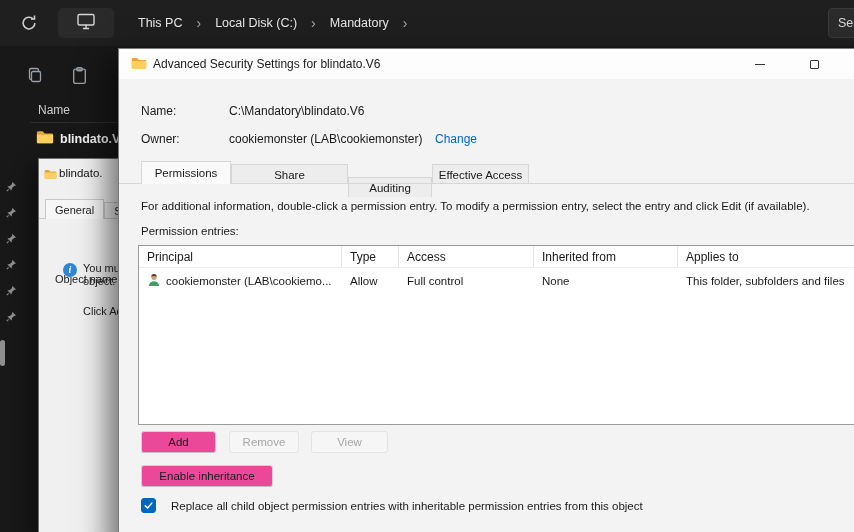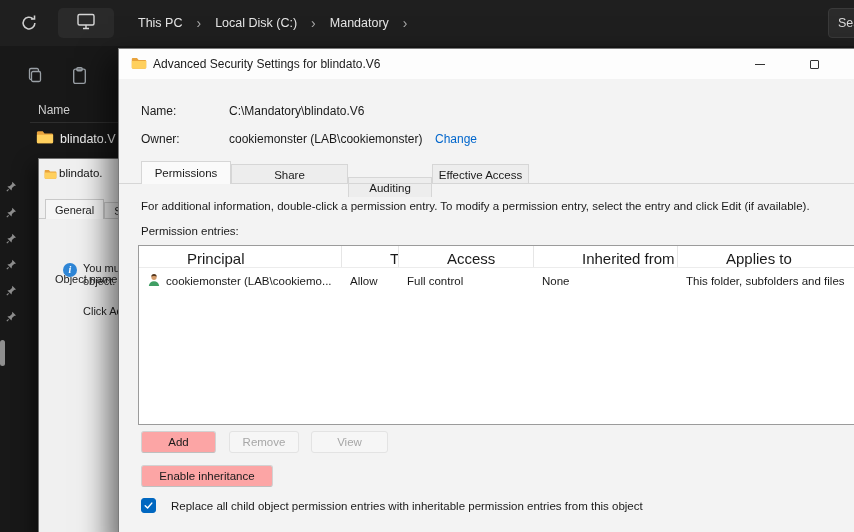--- a/index.html
+++ b/index.html
@@ -19,21 +19,21 @@
                border:1px solid #3a3a3a; border-radius:4px; color:#d8d8d8; font-size:12.5px;
                display:flex; align-items:center; padding-left:9px; }
 
   .toolicon { position:absolute; top:66px; }
   .rail-pin { position:absolute; left:6px; }
   .rail-indicator { position:absolute; left:0; top:340px; width:5px; height:26px; background:#8f8f8f; border-radius:3px; }
 
   .col-head { position:absolute; left:38px; top:103px; color:#cfcfcf; font-size:12px; }
   .col-rule { position:absolute; left:30px; top:122px; width:88px; border-top:1px solid #2e2e2e; }
   .file-row { position:absolute; left:36px; top:129px; width:82px; height:20px; display:flex;
-              align-items:center; gap:6px; overflow:hidden; }
+              align-items:center; gap:6px; overflow:hidden;font-weight:bold; }
   .file-name { color:#f0f0f0; font-size:12.5px; white-space:nowrap; }
 
   
   .props { position:absolute; left:38px; top:158px; width:300px; height:380px; background:#f0f0f0;
            border:1px solid #6f6f6f; z-index:3; box-shadow:-6px 6px 18px rgba(0,0,0,.45); }
   .props-title { position:absolute; left:20px; top:8px; font-size:11.5px; color:#111; white-space:nowrap; }
   .props-ficon { position:absolute; left:5px; top:7px; }
   .ptabstrip { position:absolute; left:0; top:40px; width:100%; height:20px; padding-left:6px; display:flex; }
   .ptabstrip::after { content:""; position:absolute; left:0; bottom:0; width:100%; border-bottom:1px solid #c9c9c9; }
   .ptab { height:17px; margin-top:3px; padding:0 9px; background:#ececec; border:1px solid #c9c9c9;
@@ -64,28 +64,28 @@
          font-size:11.5px; color:#1a1a1a; display:flex; align-items:center; justify-content:center; cursor:pointer; }
   .tab:nth-child(1){ width:90px; } .tab:nth-child(2){ width:117px; }
   .tab:nth-child(3){ width:84px;margin-top:16px; } .tab:nth-child(4){ width:97px; }
   .tab.selected { height:23px; margin-top:0; background:#fafafa; position:relative; z-index:2; }
 
   .desc { position:absolute; left:22px; top:151px; font-size:11.5px; color:#1a1a1a; white-space:nowrap; }
   .entries-lbl { position:absolute; left:22px; top:176px; font-size:11.5px; color:#1a1a1a; }
 
   .tbl { position:absolute; left:19px; top:196px; width:741px; height:180px; background:#ffffff; border:1px solid #9b9b9b; }
   .tbl-head { display:grid; grid-template-columns:203px 57px 135px 144px 1fr; height:22px; border-bottom:1px solid #ececec; }
-  .tbl-head .hcell { padding:4px 0 0 8px; font-size:15px; color:#1a1a1a; border-right:1px solid #e6e6e6;
-                     white-space:nowrap; overflow:hidden; cursor:pointer;margin-left:40px; }
+  .tbl-head .hcell { padding:4px 0 0 8px; font-size:12px; color:#1a1a1a; border-right:1px solid #e6e6e6;
+                     white-space:nowrap; overflow:hidden; cursor:pointer; }
   .tbl-head .hcell:last-child { border-right:none; }
   .tbl-row { display:grid; grid-template-columns:203px 57px 135px 144px 1fr; height:26px; align-items:center; }
   .tbl-row .cell { padding-left:8px; font-size:11.5px; color:#1a1a1a; white-space:nowrap; overflow:hidden; }
   .pcell { display:flex; align-items:center; gap:5px; }
 
-  .btn { position:absolute; height:22px; background:#fca5a5; border:1px solid #d2d2d2; border-bottom-color:#bfbfbf;
+  .btn { position:absolute; height:22px; background:#ec4899; border:1px solid #d2d2d2; border-bottom-color:#bfbfbf;
          border-radius:3px; font-size:11.5px; color:#1a1a1a; display:flex; align-items:center;
          justify-content:center; cursor:pointer; }
   .btn.disabled { color:#a7a7a7; background:#f6f6f6; border-color:#e3e3e3; }
 
   .cbrow { position:absolute; left:22px; top:449px; display:flex; align-items:center; gap:8px; }
   .checkbox { width:15px; height:15px; border:1px solid #8a8a8a; border-radius:3px; background:#fff;
               display:flex; align-items:center; justify-content:center; cursor:pointer; }
   .checkbox.checked { background:#0067C0; border-color:#0067C0; }
   .checkbox svg { display:none; }
   .checkbox.checked svg { display:block; }

